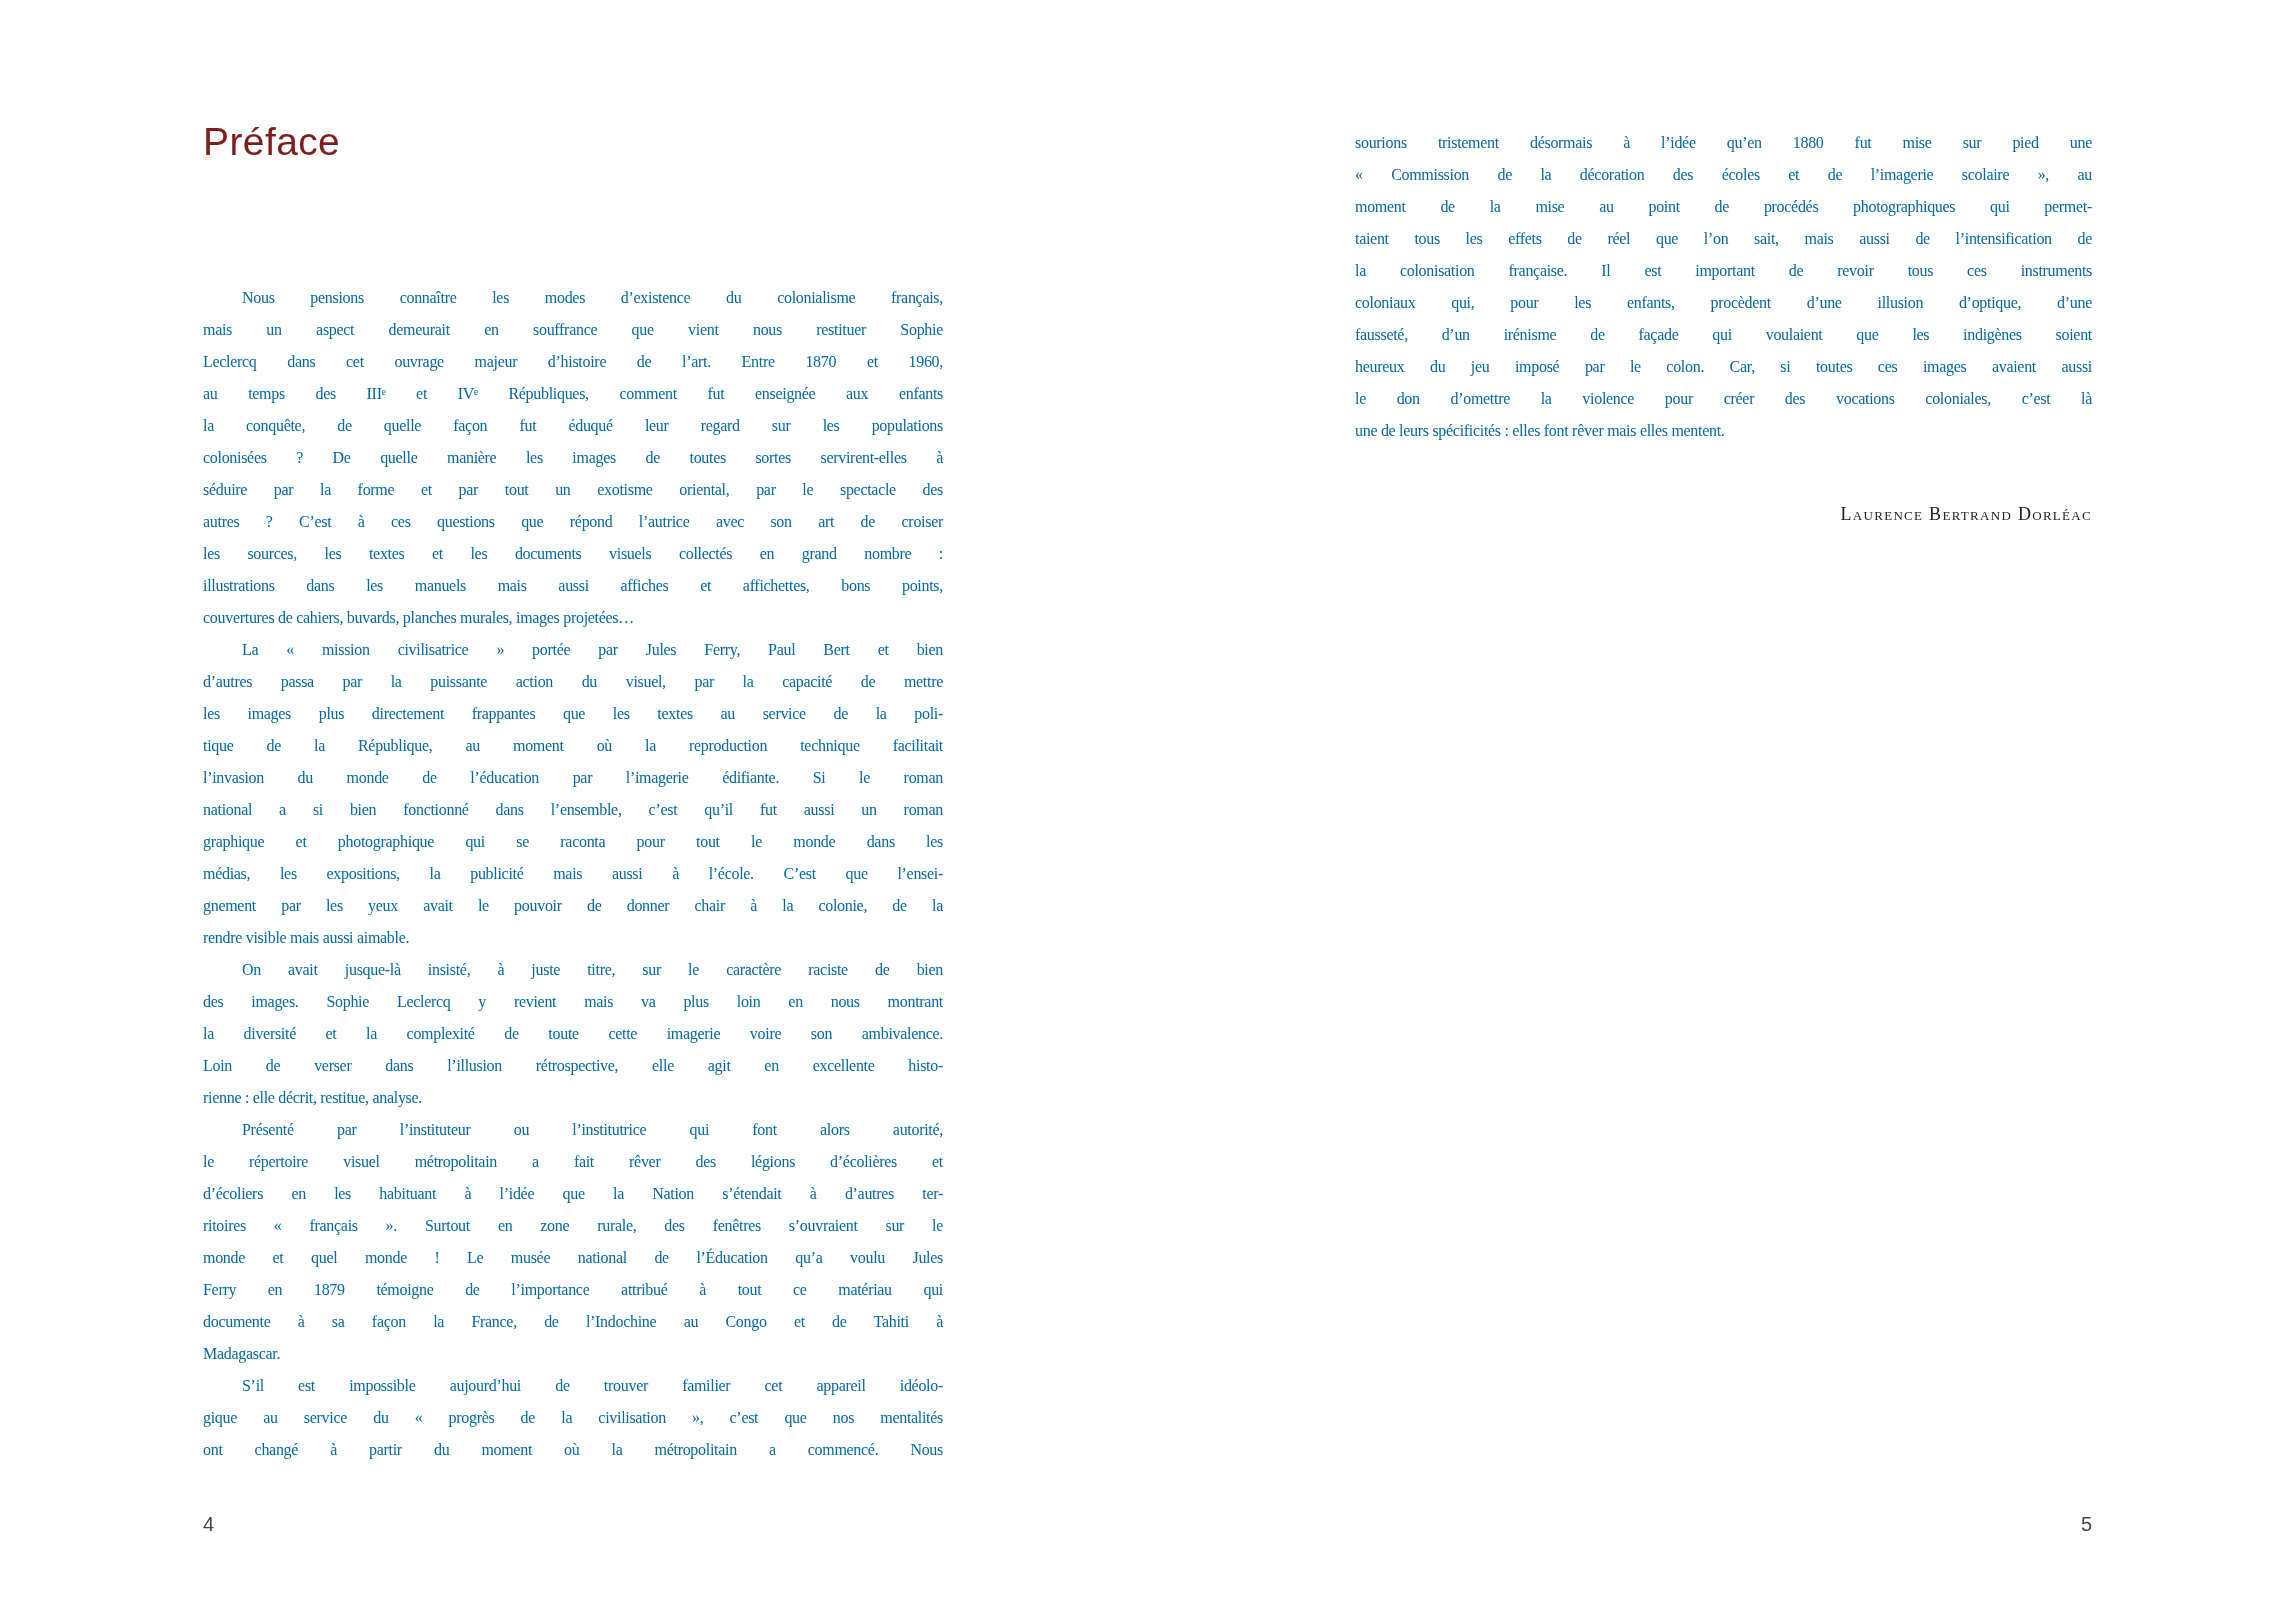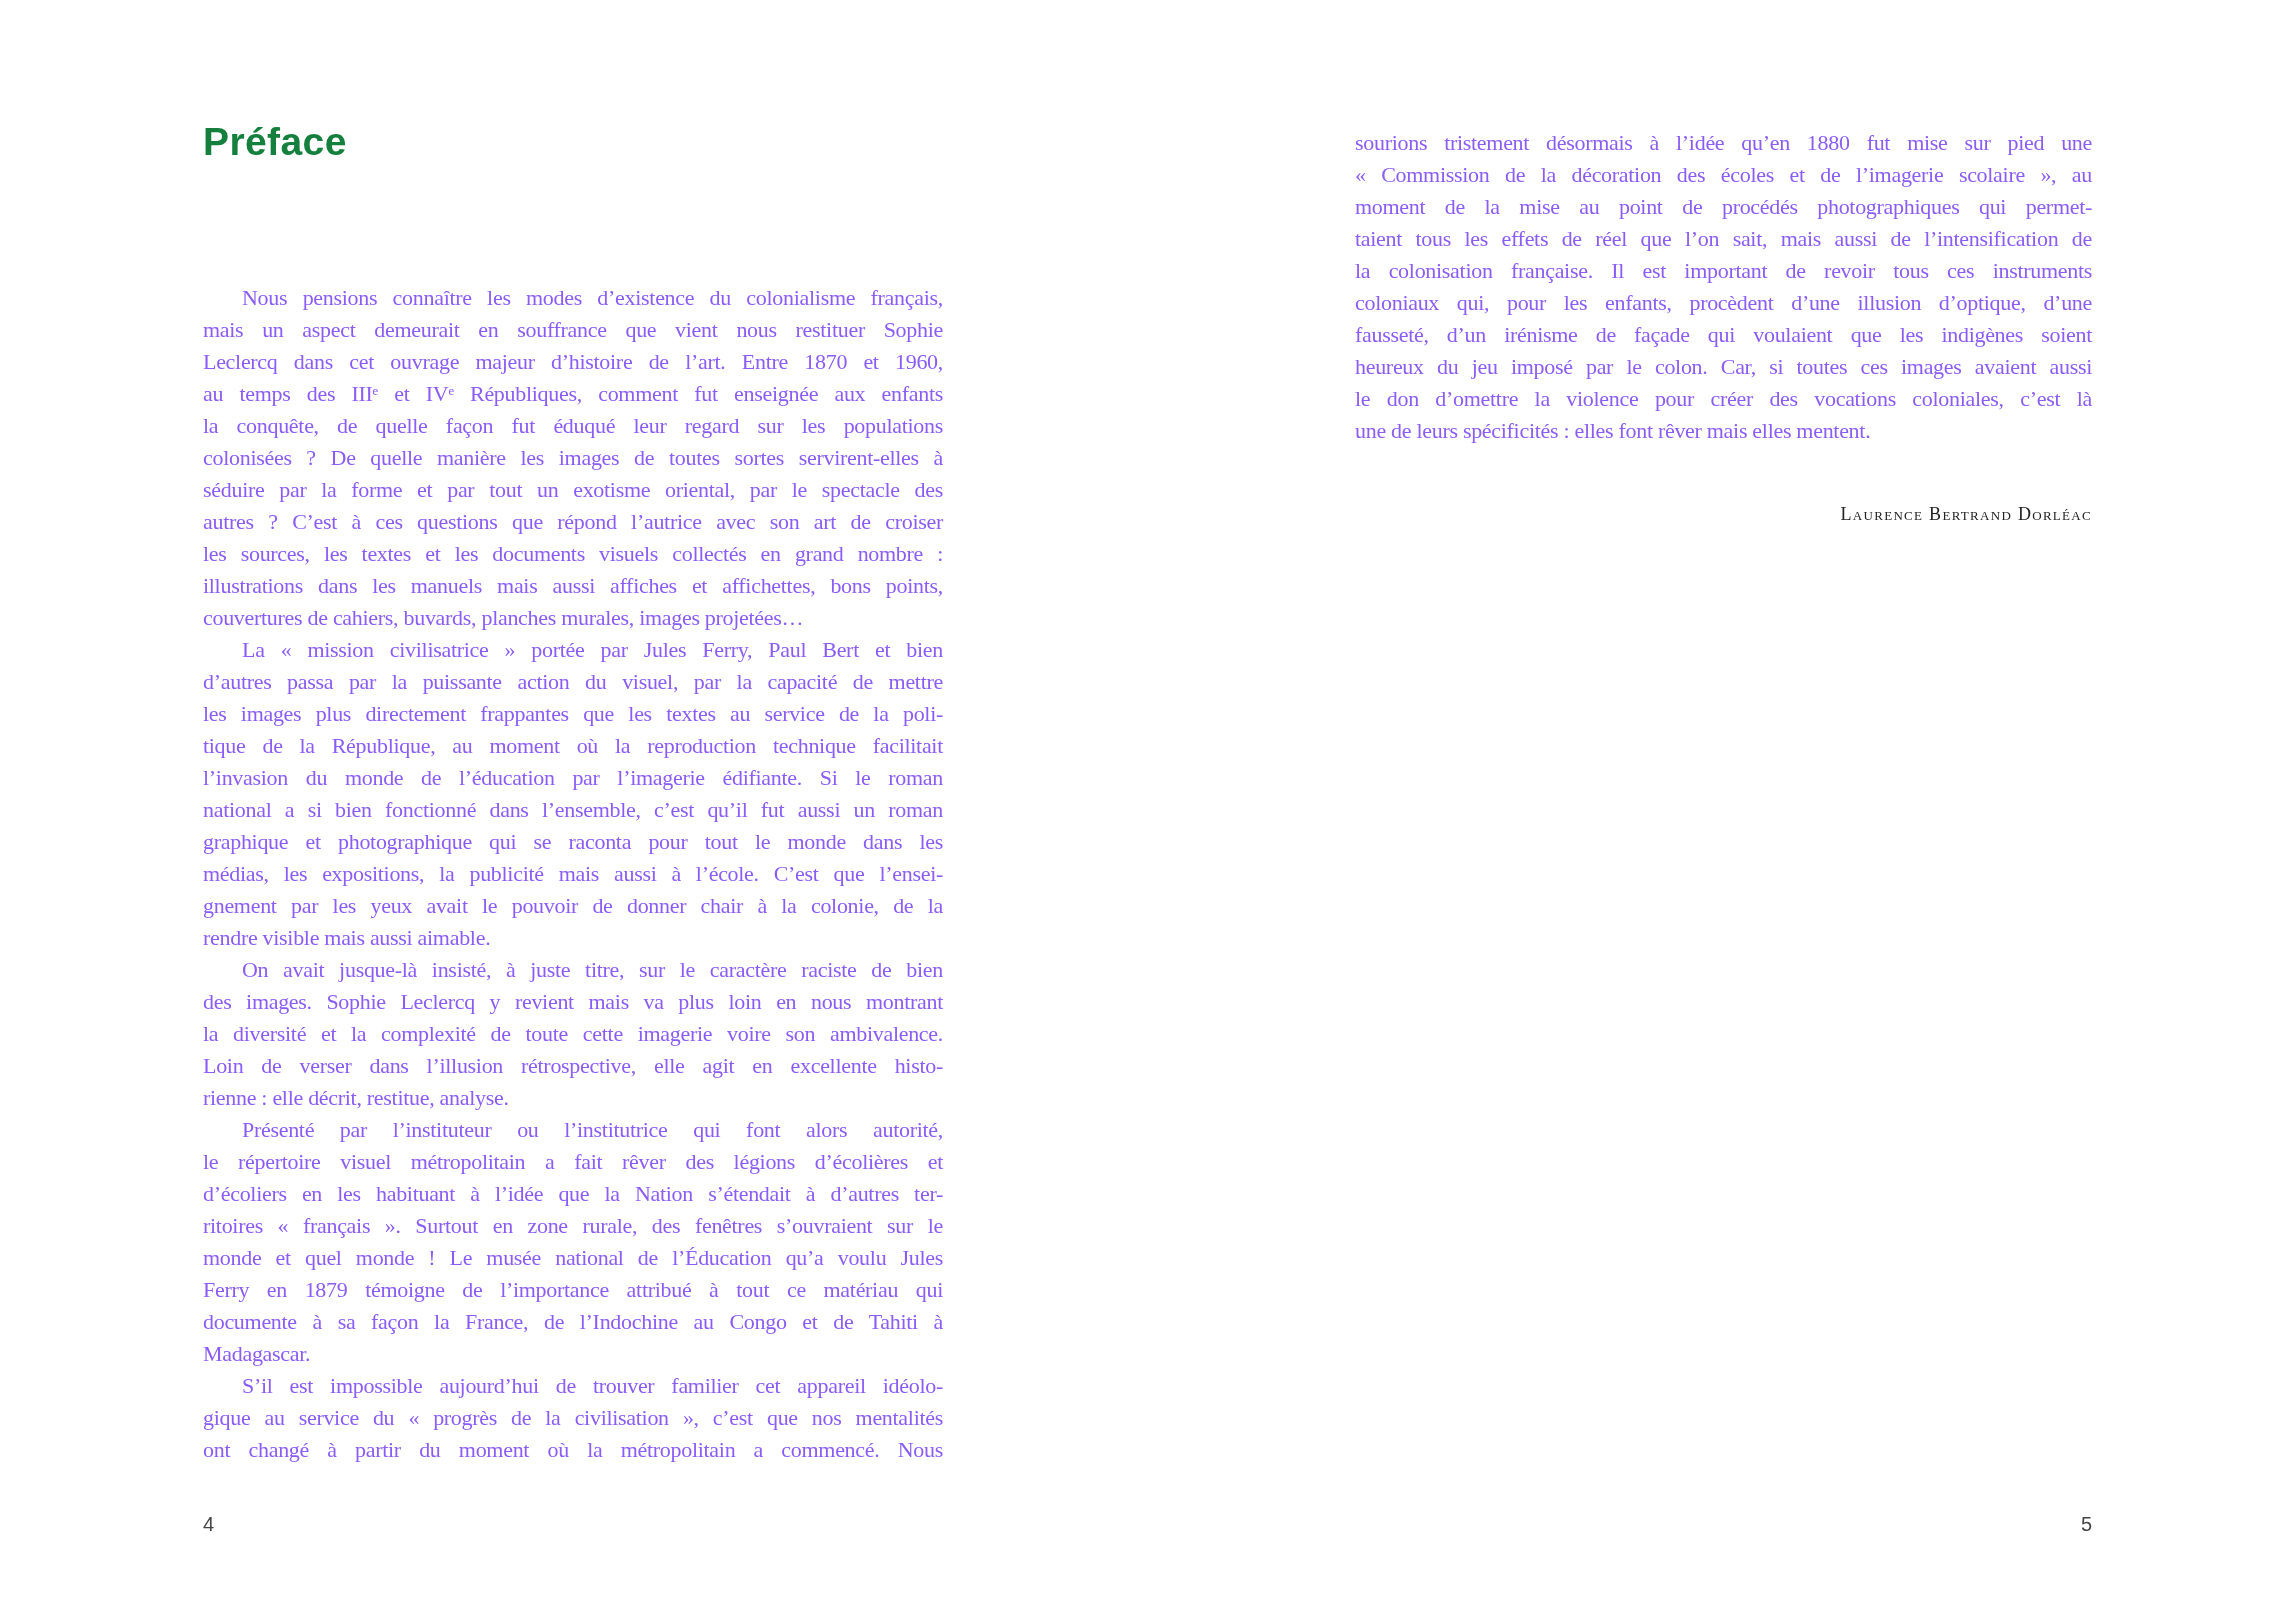--- a/index.html
+++ b/index.html
@@ -24,32 +24,32 @@
   .page.left  { left: 0; width: 1147px; }
   .page.right { left: 1147px; width: 1148px; }
 
   .title {
     position: absolute;
     left: 203px;
     top: 122px;
     margin: 0;
     font-family: "Liberation Sans", "DejaVu Sans", sans-serif;
     font-size: 39px;
-    font-weight: 700;
+    font-weight: 400;
     letter-spacing: 0.4px;
-    color: #15803d;
+    color: #7f1d1d;
     line-height: 1;
   }
 
   .body {
     position: absolute;
-    font-size: 22px;
+    font-size: 16px;
     line-height: 32px;
     letter-spacing: -0.3px;
-    color: #8b5cf6;
+    color: #0369a1;
   }
   .body-left  { left: 203px; top: 282px; width: 740px; }
   .body-right { left: 208px; top: 127px; width: 737px; }
 
   .para { margin: 0; }
   .line {
     text-align: justify;
     text-align-last: justify;
   }
   .line.endline { text-align-last: left; }

